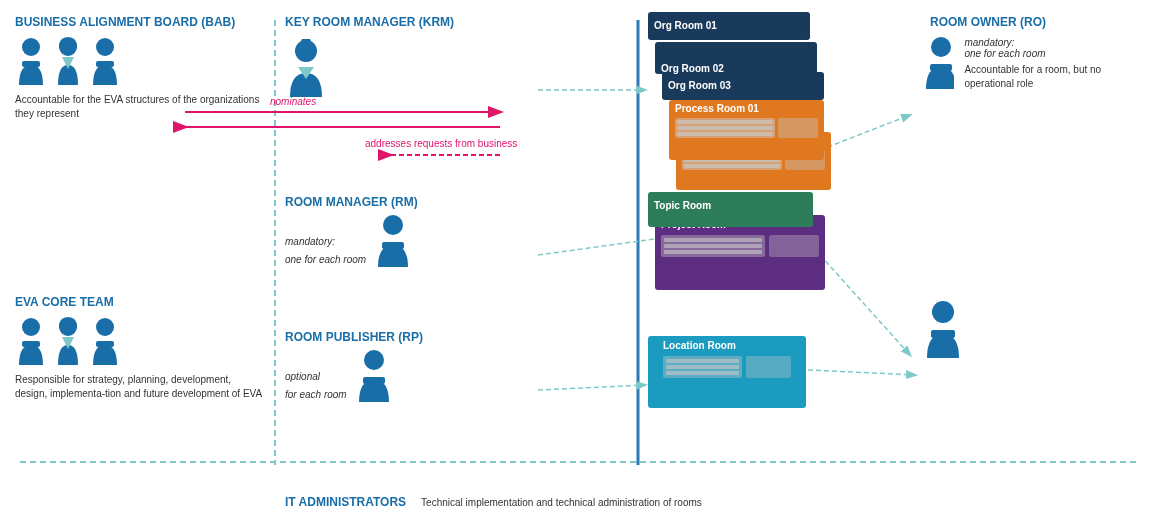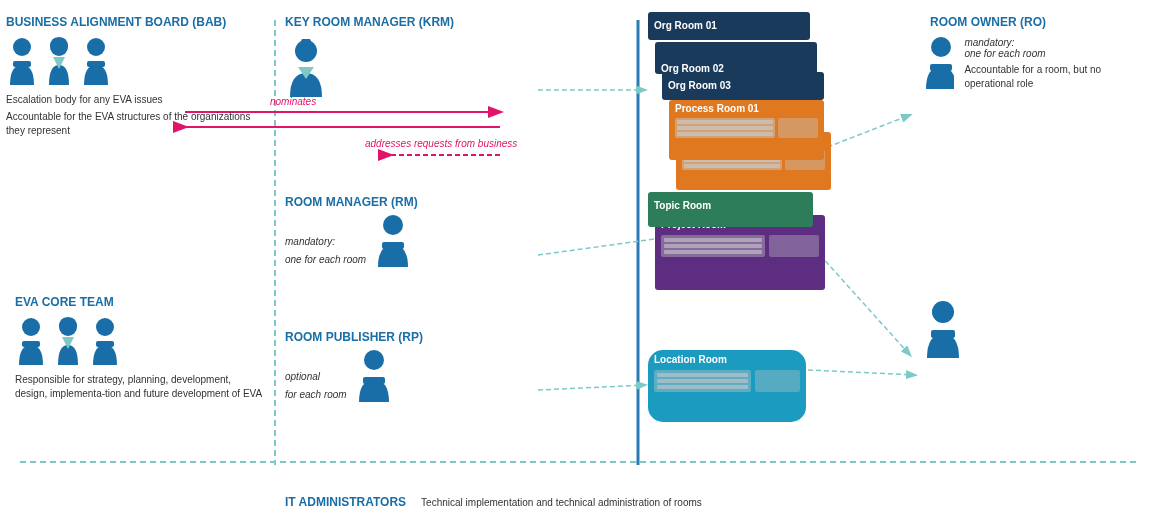--- a/index.html
+++ b/index.html
@@ -14,21 +14,21 @@
     .main-container {
       width: 1157px;
       height: 521px;
       position: relative;
       background: #fff;
     }
 
     
     .bab-section {
       position: absolute;
-      left: 6px;
+      left: 15px;
       top: 15px;
       width: 250px;
     }
     .bab-title {
       font-weight: bold;
       color: #1a6ea8;
       font-size: 12px;
       text-transform: uppercase;
       margin-bottom: 8px;
     }
@@ -183,28 +183,27 @@
         <path d="M10,20 L16,32 L22,20" fill="#7ec8c8"></path>
       </svg>
 
       <svg width="32" height="48">
         <circle cx="16" cy="10" r="9" fill="#1a6ea8"></circle>
         <path d="M4,48 Q4,28 16,28 Q28,28 28,48 Z" fill="#1a6ea8"></path>
         <rect x="7" y="24" width="18" height="6" rx="2" fill="#1a6ea8"></rect>
       </svg>
     </div>
     <div>
-      <p style="font-size:10px;color:#333;line-height:1.4;margin-bottom:3px">Escalation body for any EVA issues</p>
       <p style="font-size:10px;color:#333;line-height:1.4;">Accountable for the EVA structures of the organizations they represent</p>
     </div>
   </div>
 
   <div style="position:absolute;left:270px;top:96px;font-size:10px;color:#e0156a;font-style:italic;">nominates</div>
 
-  <div style="position:absolute;left:365px;top:138px;font-size:10px;color:#e0156a;font-style:italic;line-height:1.2;text-align:center;">addresses requests from business</div>
+  <div style="position:absolute;left:365px;top:138px;font-size:10px;color:#e0156a;line-height:1.2;text-align:center;">addresses requests from business</div>
 
   <div class="eva-section">
     <div class="bab-title">EVA CORE TEAM</div>
     <div class="people-row">
       <svg width="32" height="48">
         <circle cx="16" cy="10" r="9" fill="#1a6ea8"></circle>
         <path d="M4,48 Q4,28 16,28 Q28,28 28,48 Z" fill="#1a6ea8"></path>
         <rect x="7" y="24" width="18" height="6" rx="2" fill="#1a6ea8"></rect>
       </svg>
       <svg width="32" height="48">
@@ -309,21 +308,21 @@
     <div style="display:flex;gap:4px;margin-top:5px;">
       <div style="flex:1;background:rgba(200,200,200,0.4);border-radius:2px;padding:3px;">
         <div style="height:4px;background:rgba(200,200,200,0.6);border-radius:1px;margin-bottom:2px;"></div>
         <div style="height:4px;background:rgba(200,200,200,0.6);border-radius:1px;margin-bottom:2px;"></div>
         <div style="height:4px;background:rgba(200,200,200,0.6);border-radius:1px;"></div>
       </div>
       <div style="width:50px;background:rgba(200,200,200,0.35);border-radius:2px;"></div>
     </div>
   </div>
 
-  <div style="position:absolute;left:648px;top:350px;width:158px;height:72px;background:#1a9bbf;border-radius:15px;z-index:3;padding:4px 6px;">
+  <div style="position:absolute;left:648px;top:336px;width:158px;height:72px;background:#1a9bbf;border-radius:3px;z-index:3;padding:4px 15px;">
     <div style="color:#fff;font-size:10px;font-weight:bold;">Location Room</div>
     <div style="display:flex;gap:4px;margin-top:5px;">
       <div style="flex:1;background:rgba(200,200,200,0.4);border-radius:2px;padding:3px;">
         <div style="height:4px;background:rgba(200,200,200,0.6);border-radius:1px;margin-bottom:2px;"></div>
         <div style="height:4px;background:rgba(200,200,200,0.6);border-radius:1px;margin-bottom:2px;"></div>
         <div style="height:4px;background:rgba(200,200,200,0.6);border-radius:1px;"></div>
       </div>
       <div style="width:45px;background:rgba(200,200,200,0.35);border-radius:2px;"></div>
     </div>
   </div>

